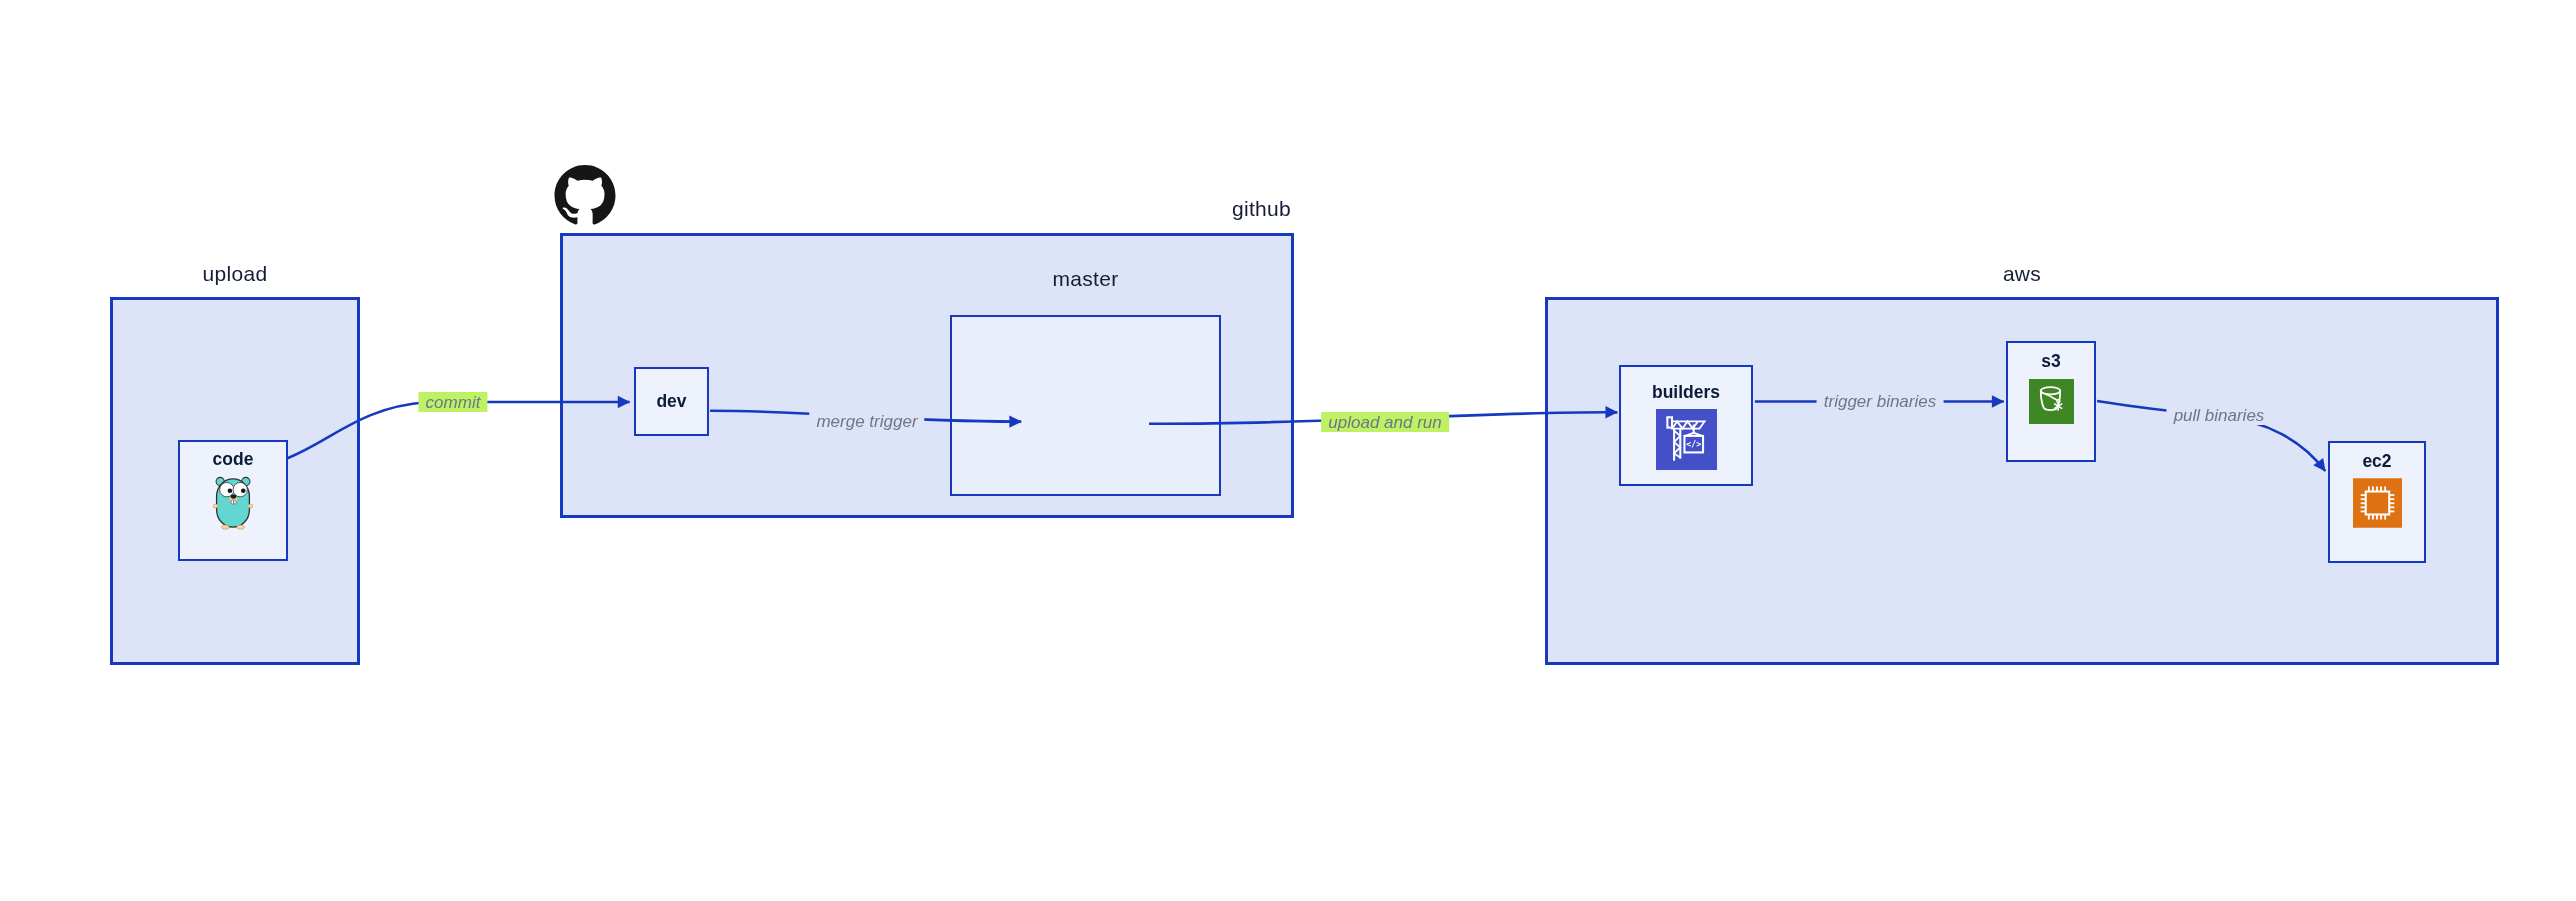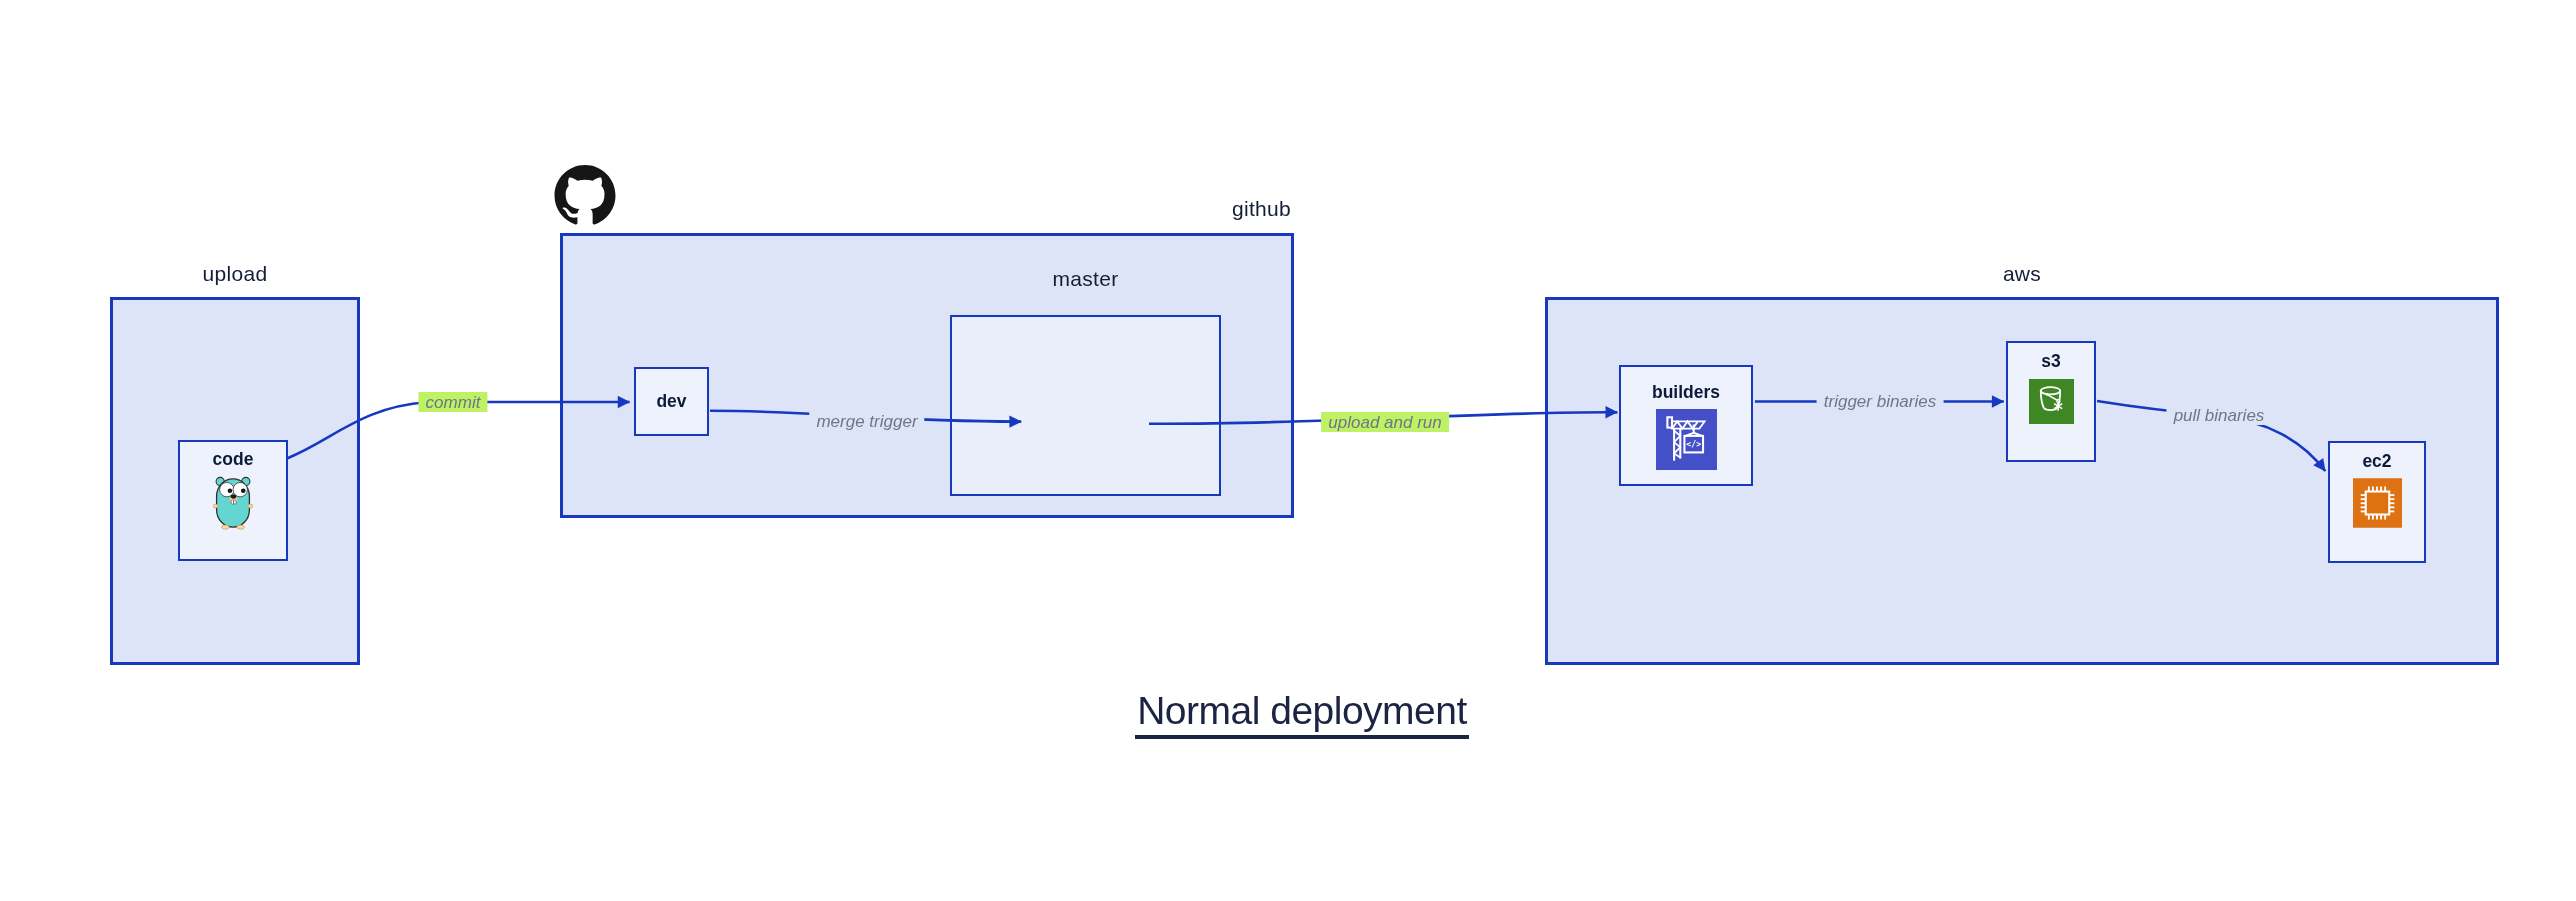--- a/index.html
+++ b/index.html
@@ -165,18 +165,15 @@
           <path d="M15 65 H25"></path>
         <path d="M71 33 H81"></path>
           <path d="M71 41 H81"></path>
           <path d="M71 49 H81"></path>
           <path d="M71 57 H81"></path>
           <path d="M71 65 H81"></path>
       </g>
     </svg>
   </div>
 
-  <div class="title-wrap">
-    <span class="title">Normal deployment</span>
-  </div>
 
 </div>
 
 
 </body></html>

